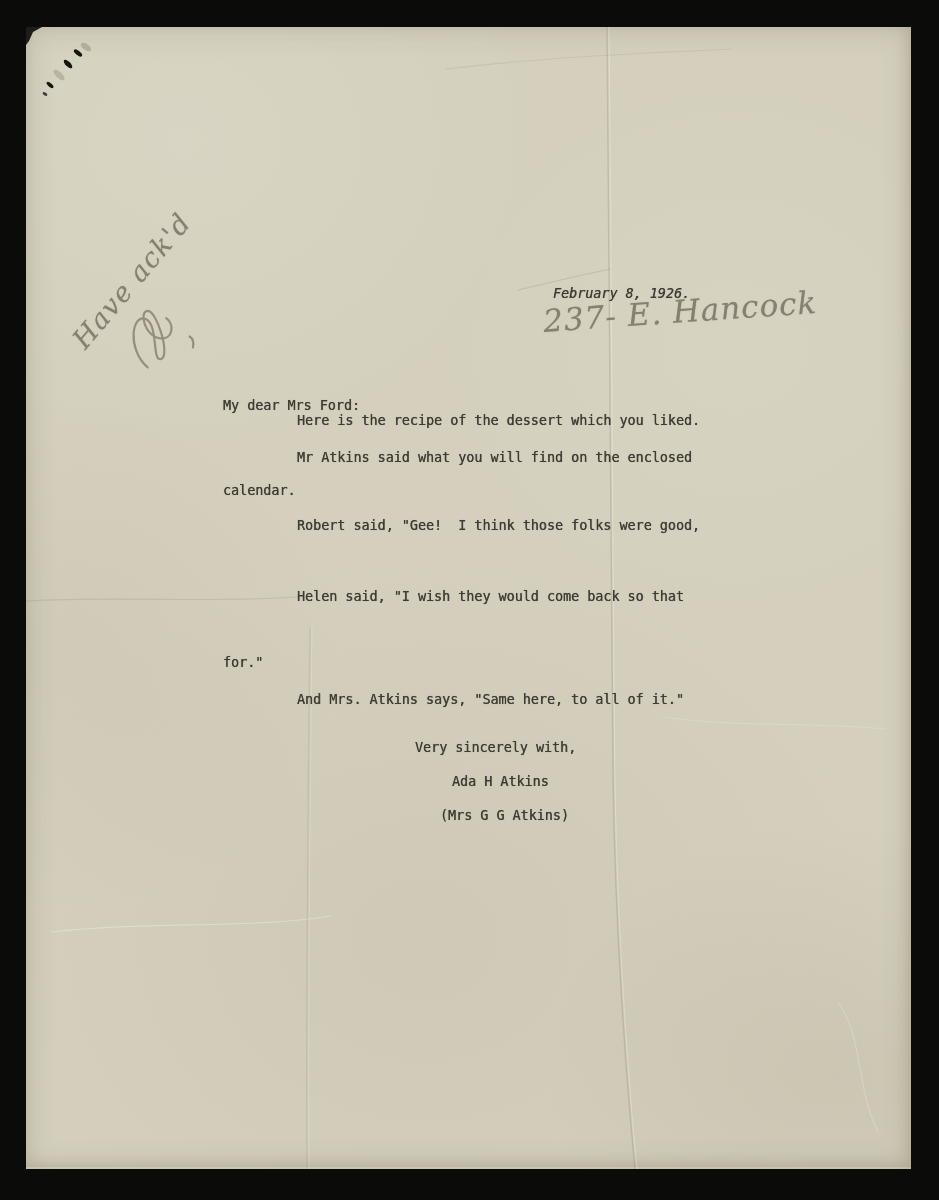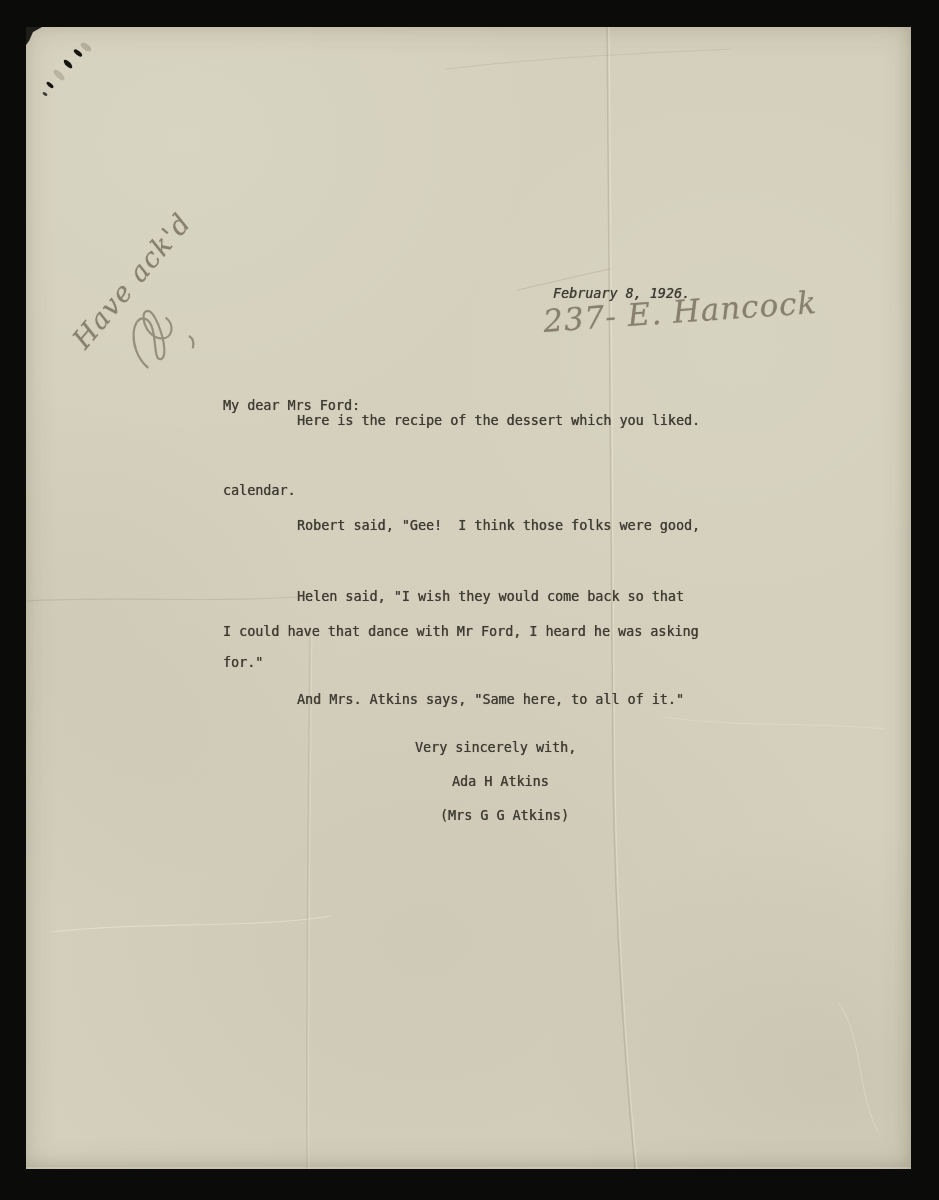--- a/index.html
+++ b/index.html
@@ -127,24 +127,24 @@
         <path d="M14,62 C6,34 30,8 38,20 C46,32 20,60 30,62 C40,64 52,18 44,14 C36,10 28,34 40,44 C50,52 60,40 56,30"></path>
         <path d="M66,58 C68,62 66,66 63,69"></path>
       </g>
     </svg>
     <div class="hand hand-address">237- E. Hancock</div>
 
     <div class="tline t-date">February 8, 1926.</div>
     <div class="tline t-flush y-salut">My dear Mrs Ford:</div>
 
     <div class="tline t-indent y-l0">Here is the recipe of the dessert which you liked.</div>
+    <div class="tline t-indent y-l1">Mr Atkins said what you will find on the enclosed</div>
     <div class="tline t-flush  y-l2">calendar.</div>
     <div class="tline t-indent y-l3">Robert said, "Gee!  I think those folks were good,</div>
     <div class="tline t-indent y-l5">Helen said, "I wish they would come back so that</div>
-    <div class="tline t-flush  y-l6">I could have that dance with Mr Ford, I heard he was asking</div>
     <div class="tline t-flush  y-l7">for."</div>
     <div class="tline t-indent y-l8">And Mrs. Atkins says, "Same here, to all of it."</div>
 
     <div class="tline t-closing">Very sincerely with,</div>
     <div class="tline t-signame">Ada H Atkins</div>
     <div class="tline t-sigalt">(Mrs G G Atkins)</div>
 
   </div>
 </div>
 

